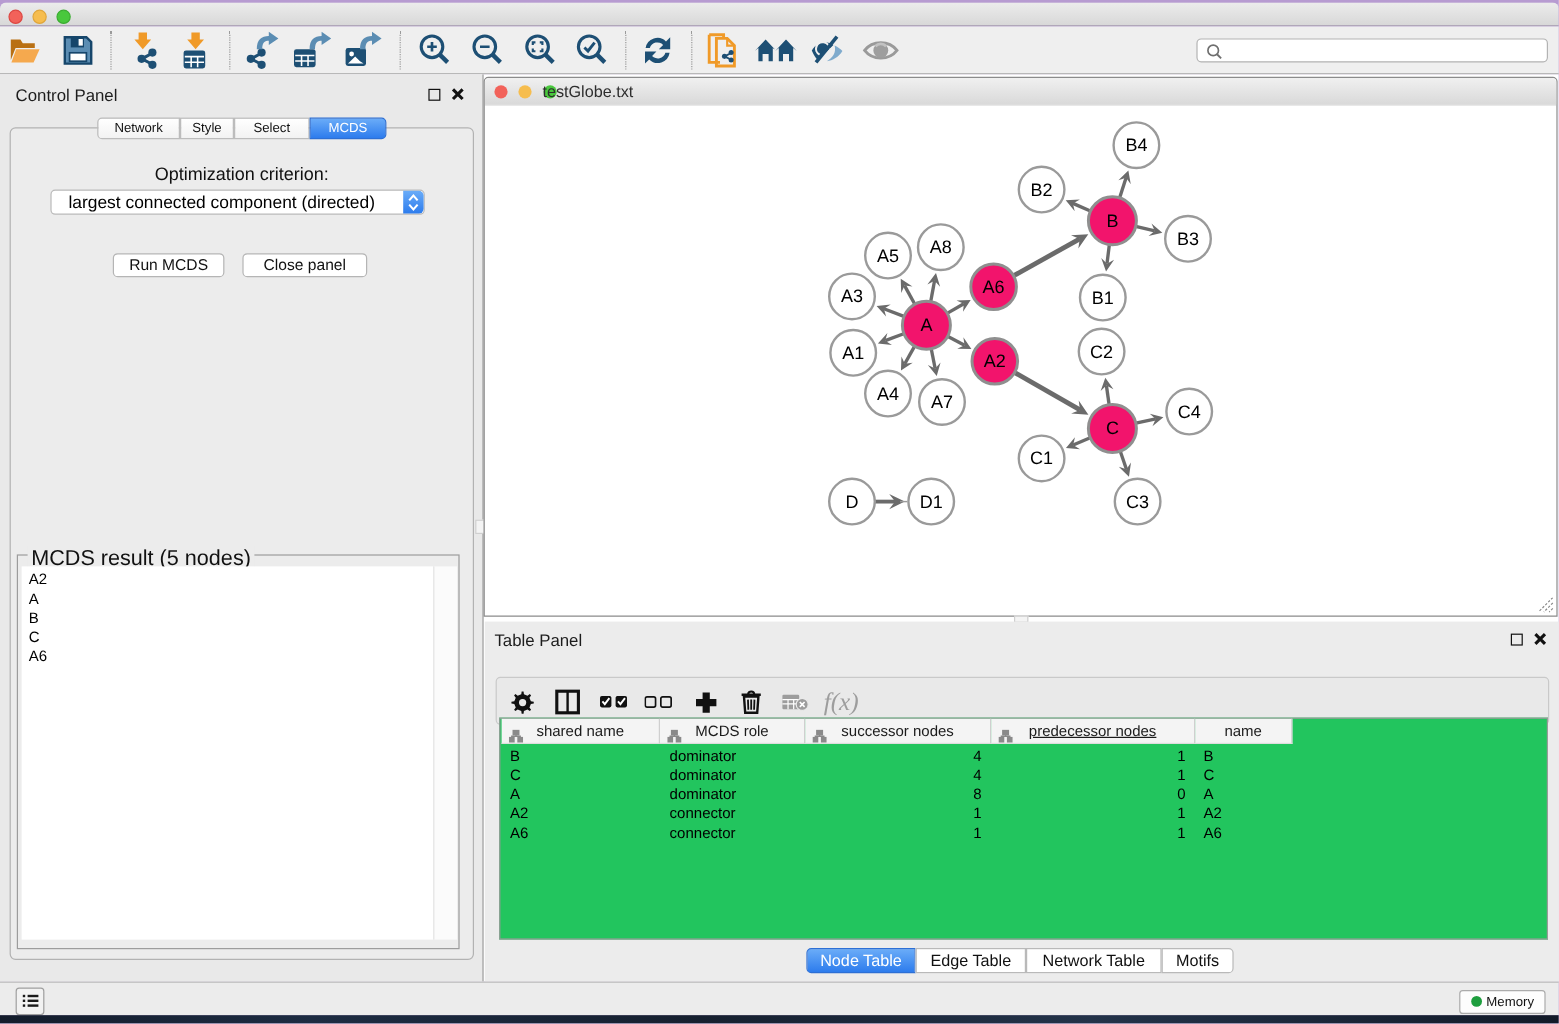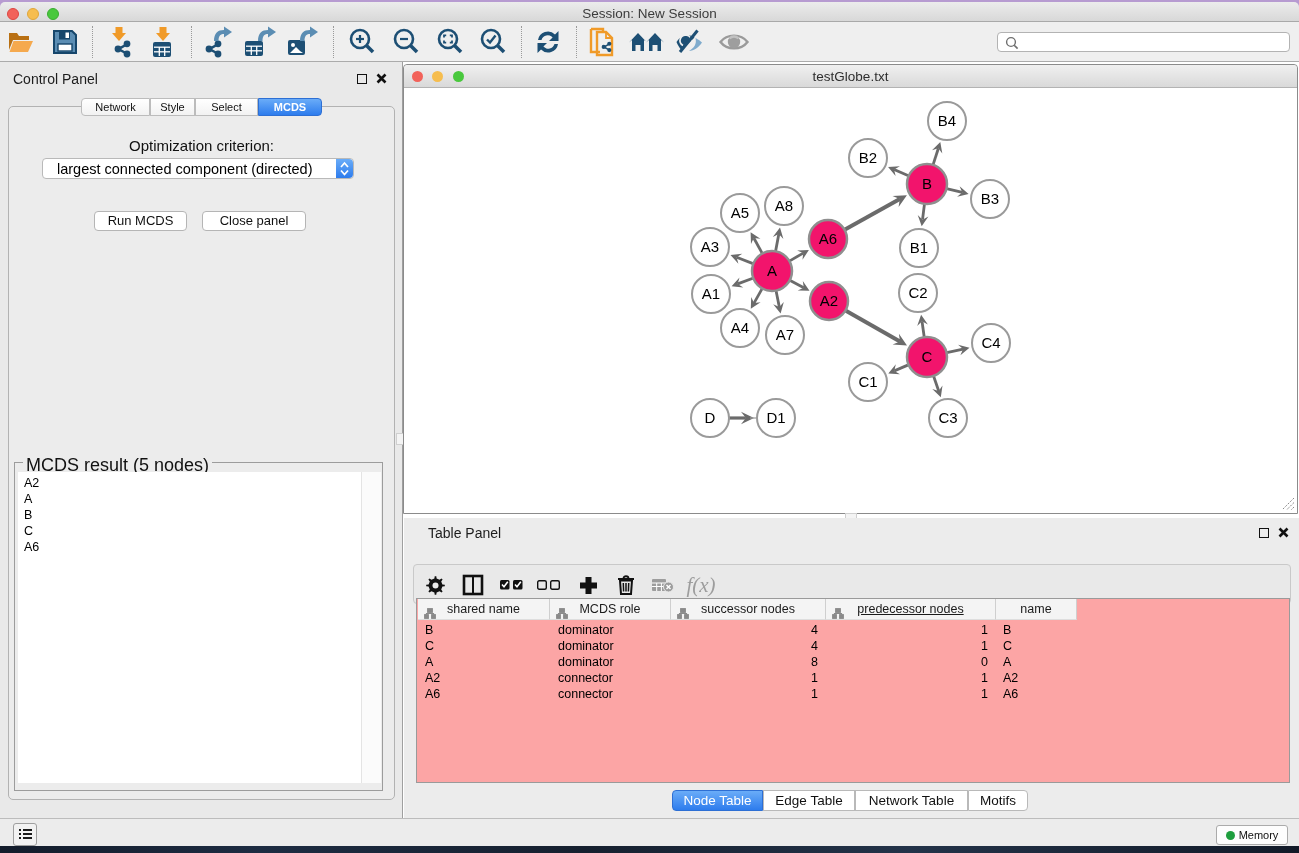--- a/index.html
+++ b/index.html
@@ -28,49 +28,49 @@
 #ctrlpanel { left:0; top:0; width:403px; height:756px; background:#e9e9e9;
   border-right:1px solid #9f9f9f; }
 .paneltitle { font-size:14px; color:#1d1d1d; }
 .winbtns { position:absolute; display:flex; gap:9px; align-items:center; }
 .maxbtn { width:10px; height:10px; border:1.5px solid #111; display:inline-block; }
 .closebtn { line-height:10px; }
 
 
 .tab { position:absolute; top:36px; height:18px; background:linear-gradient(#ffffff,#f2f2f2);
   border:1px solid #bcbcbc; font-size:11px; color:#111; text-align:center; line-height:17px; }
-.tab.sel { background:linear-gradient(#6aacf8,#2d7ced); color:#fff; border-color:#2d6fd4;font-weight:bold; }
+.tab.sel { background:linear-gradient(#6aacf8,#2d7ced); color:#fff; border-color:#2d6fd4; }
 
 #cpbox { left:8px; top:44px; width:387px; height:694px; background:#ececec;
   border:1px solid #b2b2b2; border-radius:5px; }
 .btn { position:absolute; height:20px; background:#fff; border:1px solid #b5b5b5;
   border-radius:4px; font-size:13px; color:#111; text-align:center; line-height:18px;margin-top:19px; }
 
 #fieldset { left:14px; top:400px; width:369px; height:329px; border:1px solid #9c9c9c; }
 #fieldset legend { position:absolute; left:8px; top:-8px; background:#ececec; padding:0 3px;
   font-size:18px; color:#111; }
 #mcdslist { left:3px; top:9px; width:343px; height:311px; background:#fff;
   font-size:12.5px; color:#000; padding:3px 0 0 6px; line-height:16px; }
 #mcdssb { left:346px; top:9px; width:20px; height:311px; background:#fbfbfb; border-left:1px solid #e4e4e4; }
 
 
 #netwin { left:403px; top:2px; width:895px; height:450px; background:#fff;
   border:1px solid #8b8b8b; border-radius:4px 4px 0 0; }
 #nettitle { left:0; top:0; width:100%; height:23px;
   background:linear-gradient(#f0f0f0,#d9d9d9); border-bottom:1px solid #b3b3b3;
   border-radius:4px 4px 0 0; }
 #nettitle .tl { position:absolute; top:6px; width:11px; height:11px; border-radius:50%; }
-#nettext { width:100%; text-align:center; font-size:13.5px; color:#2e2e2e; top:4px; }
+#nettext { width:100%; text-align:left; font-size:13.5px; color:#2e2e2e; top:4px;padding-left:48px; }
 
 
 #tablepanel { left:404px; top:456px; width:895px; height:300px; background:#ececec; }
 #tptoolbar { left:9px; top:46px; width:878px; height:40px; background:#e9e9e9;
   border:1px solid #c9c9c9; border-radius:4px; }
 #tpicon { position:absolute; top:0; height:40px; display:flex; align-items:center; }
-#ttable { left:12px; top:80px; width:874px; height:185px; background:#fca5a5; border:1px solid #9a9a9a;padding-left:16px; }
+#ttable { left:12px; top:80px; width:874px; height:185px; background:#22c55e; border:1px solid #9a9a9a;padding-left:16px; }
 .th { position:absolute; top:0; height:21px; background:#f4f4f4; border-right:1px solid #cfcfcf; border-bottom:1px solid #dedede;
   font-size:12.5px; color:#1b1b1b; text-align:center; line-height:21px; }
 .trow { position:absolute; font-size:12.5px; color:#000; height:16px; line-height:16px; }
 .btab { position:absolute; top:0; height:21px; background:#fff; border:1px solid #b9b9b9;
   font-size:13.5px; color:#111; text-align:center; line-height:19px; }
 .btab.sel { background:linear-gradient(#6aacf8,#2d7ced); color:#fff; border-color:#2d6fd4; }
 
 
 #statusbar { left:0; top:818px; width:1299px; height:28px; background:#ececec;
   border-top:1px solid #bcbcbc; }
@@ -80,21 +80,20 @@
 #bottomstrip { left:0; top:846px; width:1299px; height:7px;
   background:linear-gradient(90deg,#131c2b,#1d2c42 20%,#16202f 45%,#233349 70%,#121a28); }
 </style>
 </head>
 <body>
 
 <div id="titlebar" class="abs">
   <div class="tl" style="left:7px;background:#f2625a;border:0.5px solid #dd4742;"></div>
   <div class="tl" style="left:27px;background:#f6bd4e;border:0.5px solid #e0a63a;"></div>
   <div class="tl" style="left:47px;background:#49c83d;border:0.5px solid #3bad31;"></div>
-  <div id="title-text" class="abs">Session: New Session</div>
 </div>
 
 <div id="toolbar" class="abs">
   <div class="ticon" style="left:6px;width:30px;">
       <svg width="28" height="28" viewBox="0 0 28 28">
 <path d="M2 5 L10 5 L12 8 L22 8 L22 12 L6 12 L2 22 Z" fill="#b97013"></path>
 <path d="M6.5 13 L26 13 L21 24 L2.5 24 Z" fill="#f5a94e"></path>
 </svg>
     </div>
 <div class="ticon" style="left:50px;width:30px;">
@@ -413,21 +412,21 @@
         <line x1="12" y1="0" x2="0" y2="12"></line>
         <line x1="12" y1="4.5" x2="4.5" y2="12"></line>
         <line x1="12" y1="9" x2="9" y2="12"></line>
       </g>
     </svg>
   </div>
 
   <div class="abs" style="left:845px;top:451px;width:12px;height:6px;background:#f4f4f4;border:1px solid #cfcfcf;"></div>
 
   <div id="tablepanel" class="abs">
-    <div class="paneltitle abs" style="left:24px;top:7px;">Table Panel</div>
+    <div class="paneltitle abs" style="left:8px;top:7px;">Table Panel</div>
     <div class="winbtns" style="left:855px;top:9px;">
       <span class="maxbtn"></span>
         <span class="closebtn"><svg width="11" height="11" viewBox="0 0 11 11">
             <path d="M1.5 1.5 L9.5 9.5 M9.5 1.5 L1.5 9.5" stroke="#111" stroke-width="2.6"></path>
           </svg></span>
     </div>
     <div id="tptoolbar" class="abs">
         <div id="tpicon" style="left:9px;width:24px;justify-content:center;display:flex;">
           <svg width="21" height="21" viewBox="0 0 21 21">
             <path d="M17.4,9.4 L19.8,9.7 L19.8,11.3 L17.4,11.6 L16.2,14.6 L17.6,16.5 L16.5,17.6 L14.6,16.2 L11.6,17.4 L11.3,19.8 L9.7,19.8 L9.4,17.4 L6.4,16.2 L4.5,17.6 L3.4,16.5 L4.8,14.6 L3.6,11.6 L1.2,11.3 L1.2,9.7 L3.6,9.4 L4.8,6.4 L3.4,4.5 L4.5,3.4 L6.4,4.8 L9.4,3.6 L9.7,1.2 L11.3,1.2 L11.6,3.6 L14.6,4.8 L16.5,3.4 L17.6,4.5 L16.2,6.4 Z" fill="#111"></path>

